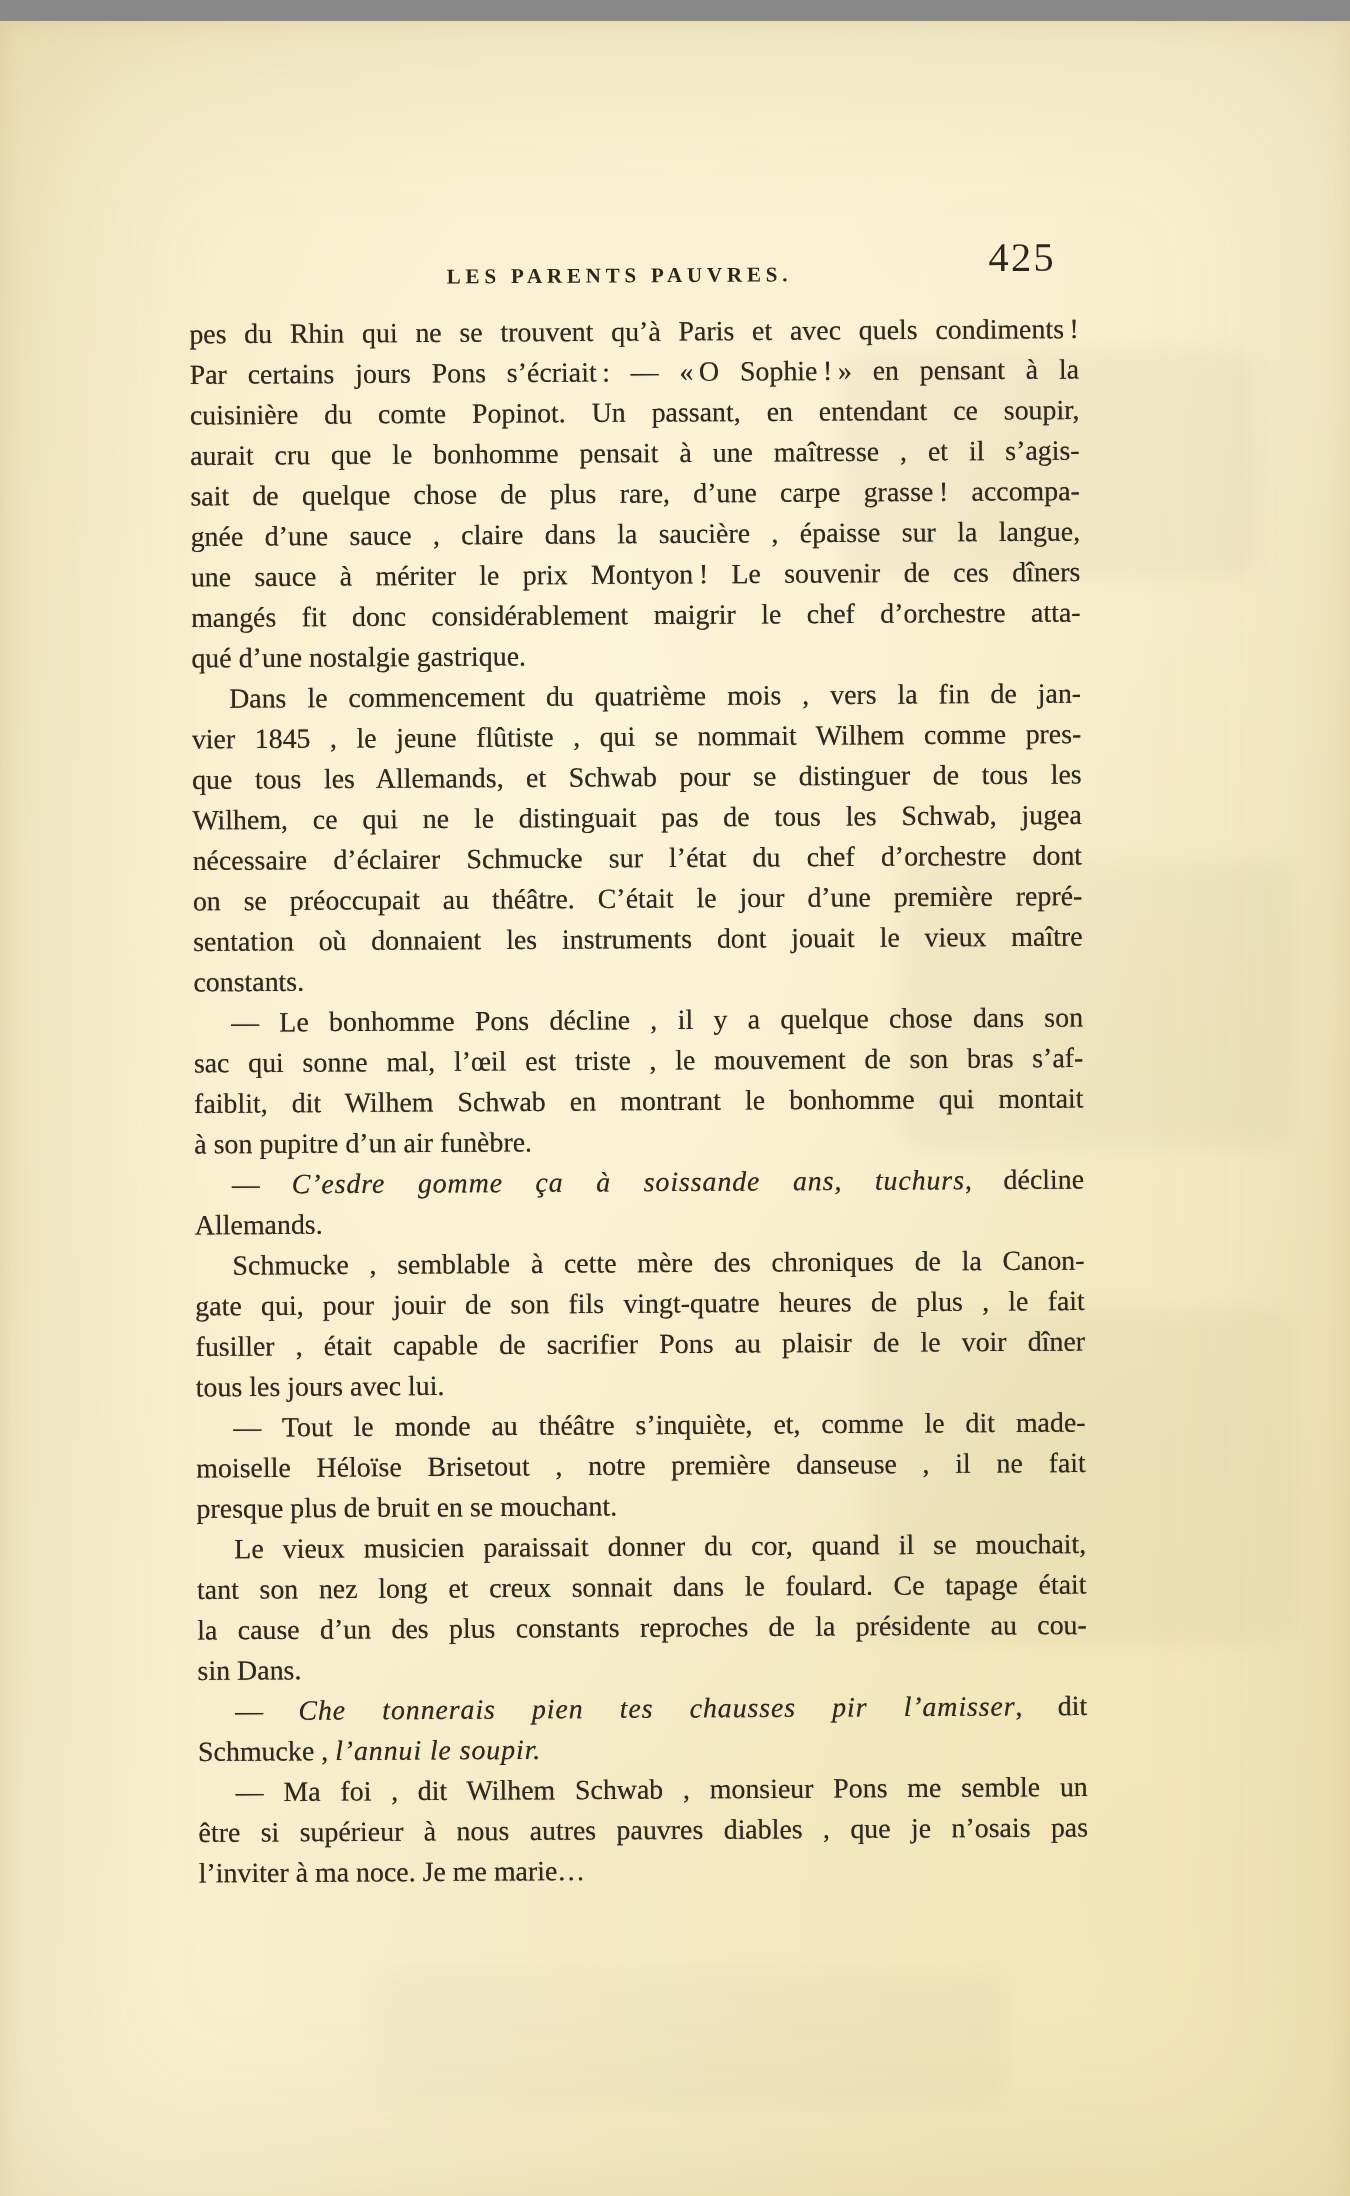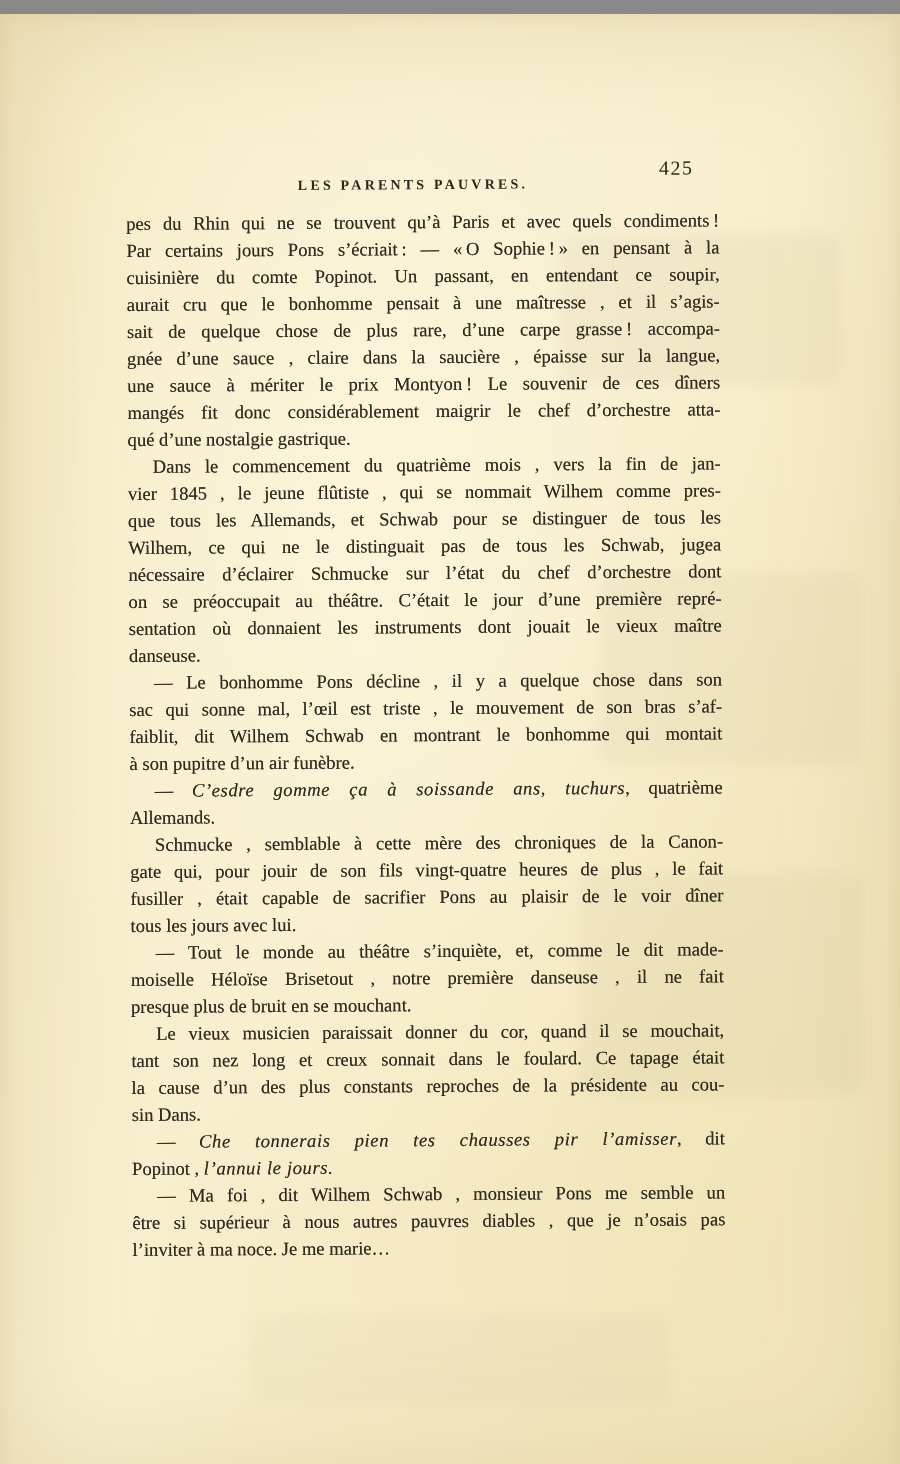--- a/index.html
+++ b/index.html
@@ -32,21 +32,21 @@
     left: 129px; top: 163px; width: 574px;
     text-align: center;
     font-size: 14px;
     font-weight: 700;
     letter-spacing: 3.2px;
     color: #2b271c;
   }
   .page-number {
     position: absolute;
     left: 662px; top: 144px;
-    font-size: 20px;
+    font-size: 27px;
     letter-spacing: 1.5px;
     color: #2b271c;
   }
   .text-block {
     position: absolute;
     left: 129px; top: 194px; width: 593px;
     text-shadow: 0 0 0.45px rgba(46,42,31,.65);
   }
   .para { margin: 0; }
   .line {
@@ -97,30 +97,30 @@
           <div class="line"><span class="rm">qué d’une nostalgie gastrique.</span></div>
         </div>
         <div class="para">
           <div class="line just indent"><span class="rm">Dans le commencement du quatrième mois , vers la fin de jan-</span></div>
           <div class="line just"><span class="rm">vier 1845 , le jeune flûtiste , qui se nommait Wilhem comme pres-</span></div>
           <div class="line just"><span class="rm">que tous les Allemands, et Schwab pour se distinguer de tous les</span></div>
           <div class="line just"><span class="rm">Wilhem, ce qui ne le distinguait pas de tous les Schwab, jugea</span></div>
           <div class="line just"><span class="rm">nécessaire d’éclairer Schmucke sur l’état du chef d’orchestre dont</span></div>
           <div class="line just"><span class="rm">on se préoccupait au théâtre. C’était le jour d’une première repré-</span></div>
           <div class="line just"><span class="rm">sentation où donnaient les instruments dont jouait le vieux maître</span></div>
-          <div class="line"><span class="rm">danseuse.</span></div>
+          <div class="line"><span class="rm">constants.</span></div>
         </div>
         <div class="para">
           <div class="line just indent"><span class="rm">— Le bonhomme Pons décline , il y a quelque chose dans son</span></div>
           <div class="line just"><span class="rm">sac qui sonne mal, l’œil est triste , le mouvement de son bras s’af-</span></div>
           <div class="line just"><span class="rm">faiblit, dit Wilhem Schwab en montrant le bonhomme qui montait</span></div>
           <div class="line"><span class="rm">à son pupitre d’un air funèbre.</span></div>
         </div>
         <div class="para">
-          <div class="line just indent"><span class="rm">— </span><span class="em">C’esdre gomme ça à soissande ans, tuchurs</span><span class="rm">, quatrième</span></div>
+          <div class="line just indent"><span class="rm">— </span><span class="em">C’esdre gomme ça à soissande ans, tuchurs</span><span class="rm">, décline</span></div>
           <div class="line"><span class="rm">Allemands.</span></div>
         </div>
         <div class="para">
           <div class="line just indent"><span class="rm">Schmucke , semblable à cette mère des chroniques de la Canon-</span></div>
           <div class="line just"><span class="rm">gate qui, pour jouir de son fils vingt-quatre heures de plus , le fait</span></div>
           <div class="line just"><span class="rm">fusiller , était capable de sacrifier Pons au plaisir de le voir dîner</span></div>
           <div class="line"><span class="rm">tous les jours avec lui.</span></div>
         </div>
         <div class="para">
           <div class="line just indent"><span class="rm">— Tout le monde au théâtre s’inquiète, et, comme le dit made-</span></div>
@@ -128,21 +128,21 @@
           <div class="line"><span class="rm">presque plus de bruit en se mouchant.</span></div>
         </div>
         <div class="para">
           <div class="line just indent"><span class="rm">Le vieux musicien paraissait donner du cor, quand il se mouchait,</span></div>
           <div class="line just"><span class="rm">tant son nez long et creux sonnait dans le foulard. Ce tapage était</span></div>
           <div class="line just"><span class="rm">la cause d’un des plus constants reproches de la présidente au cou-</span></div>
           <div class="line"><span class="rm">sin Dans.</span></div>
         </div>
         <div class="para">
           <div class="line just indent"><span class="rm">— </span><span class="em">Che tonnerais pien tes chausses pir l’amisser</span><span class="rm">, dit</span></div>
-          <div class="line"><span class="rm">Popinot , </span><span class="em">l’annui le jours.</span></div>
+          <div class="line"><span class="rm">Schmucke , </span><span class="em">l’annui le soupir.</span></div>
         </div>
         <div class="para">
           <div class="line just indent"><span class="rm">— Ma foi , dit Wilhem Schwab , monsieur Pons me semble un</span></div>
           <div class="line just"><span class="rm">être si supérieur à nous autres pauvres diables , que je n’osais pas</span></div>
           <div class="line"><span class="rm">l’inviter à ma noce. Je me marie…</span></div>
         </div>
       </div>
   </div>
 </div>
 

